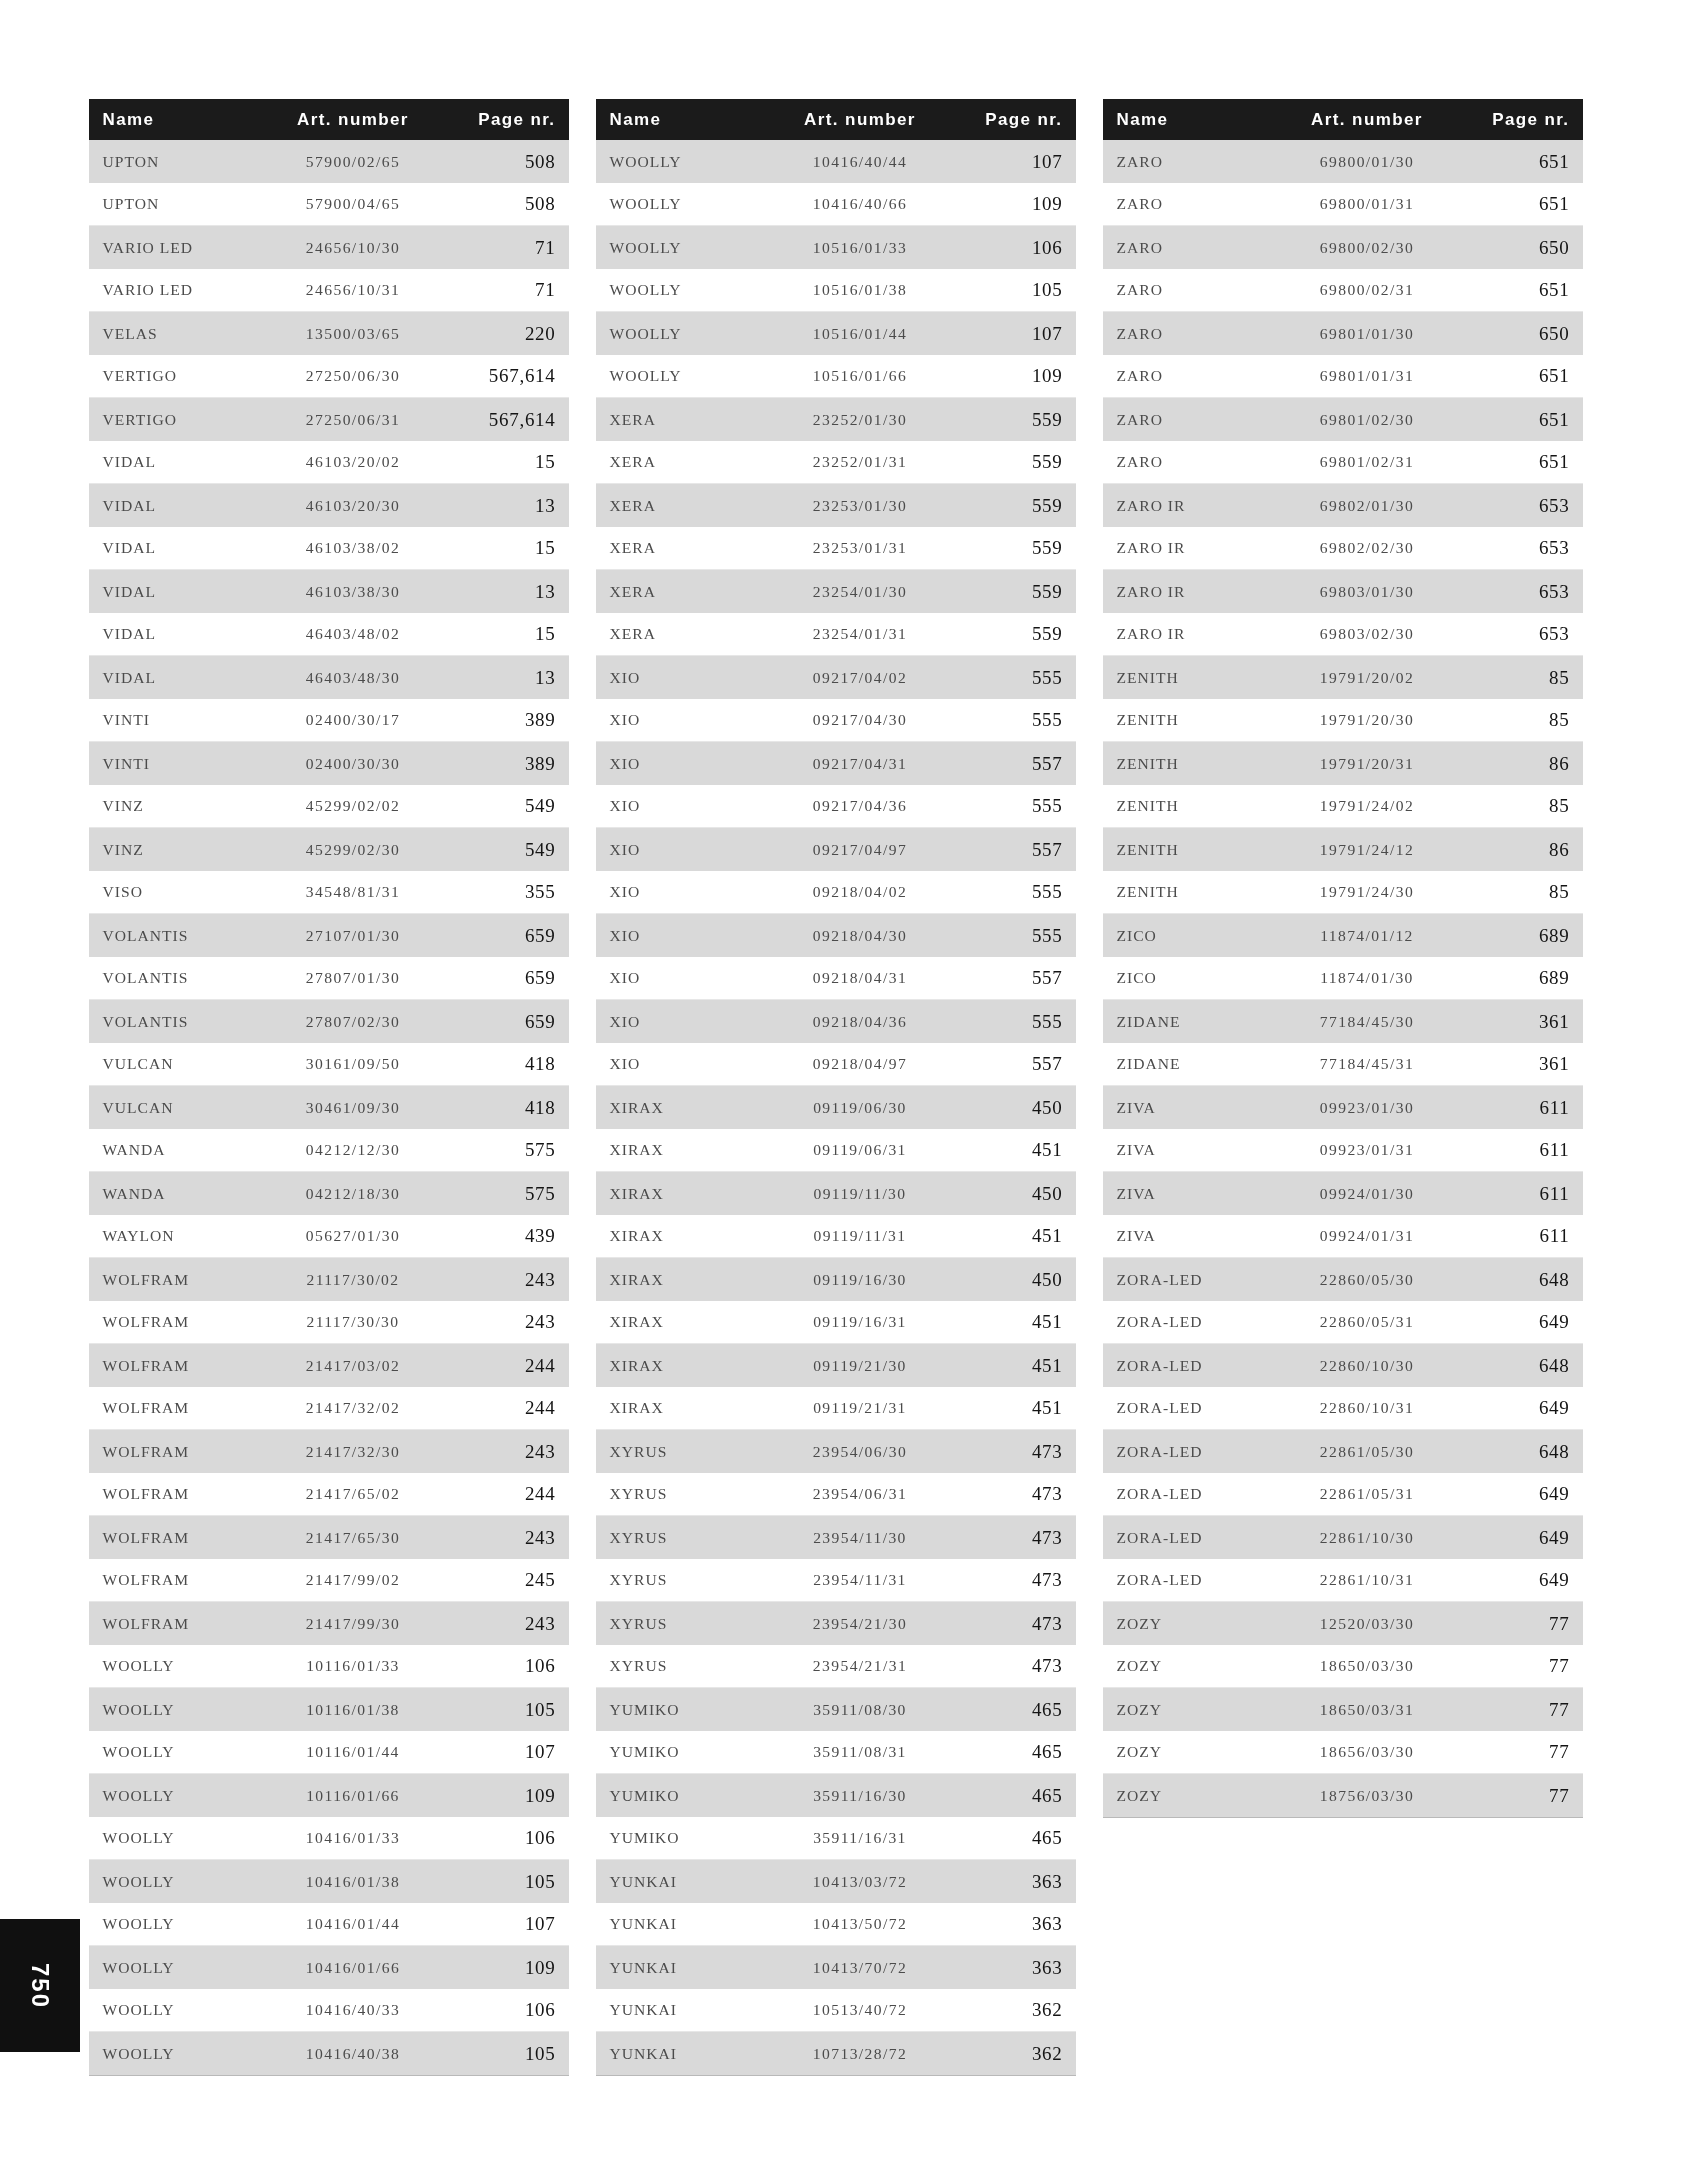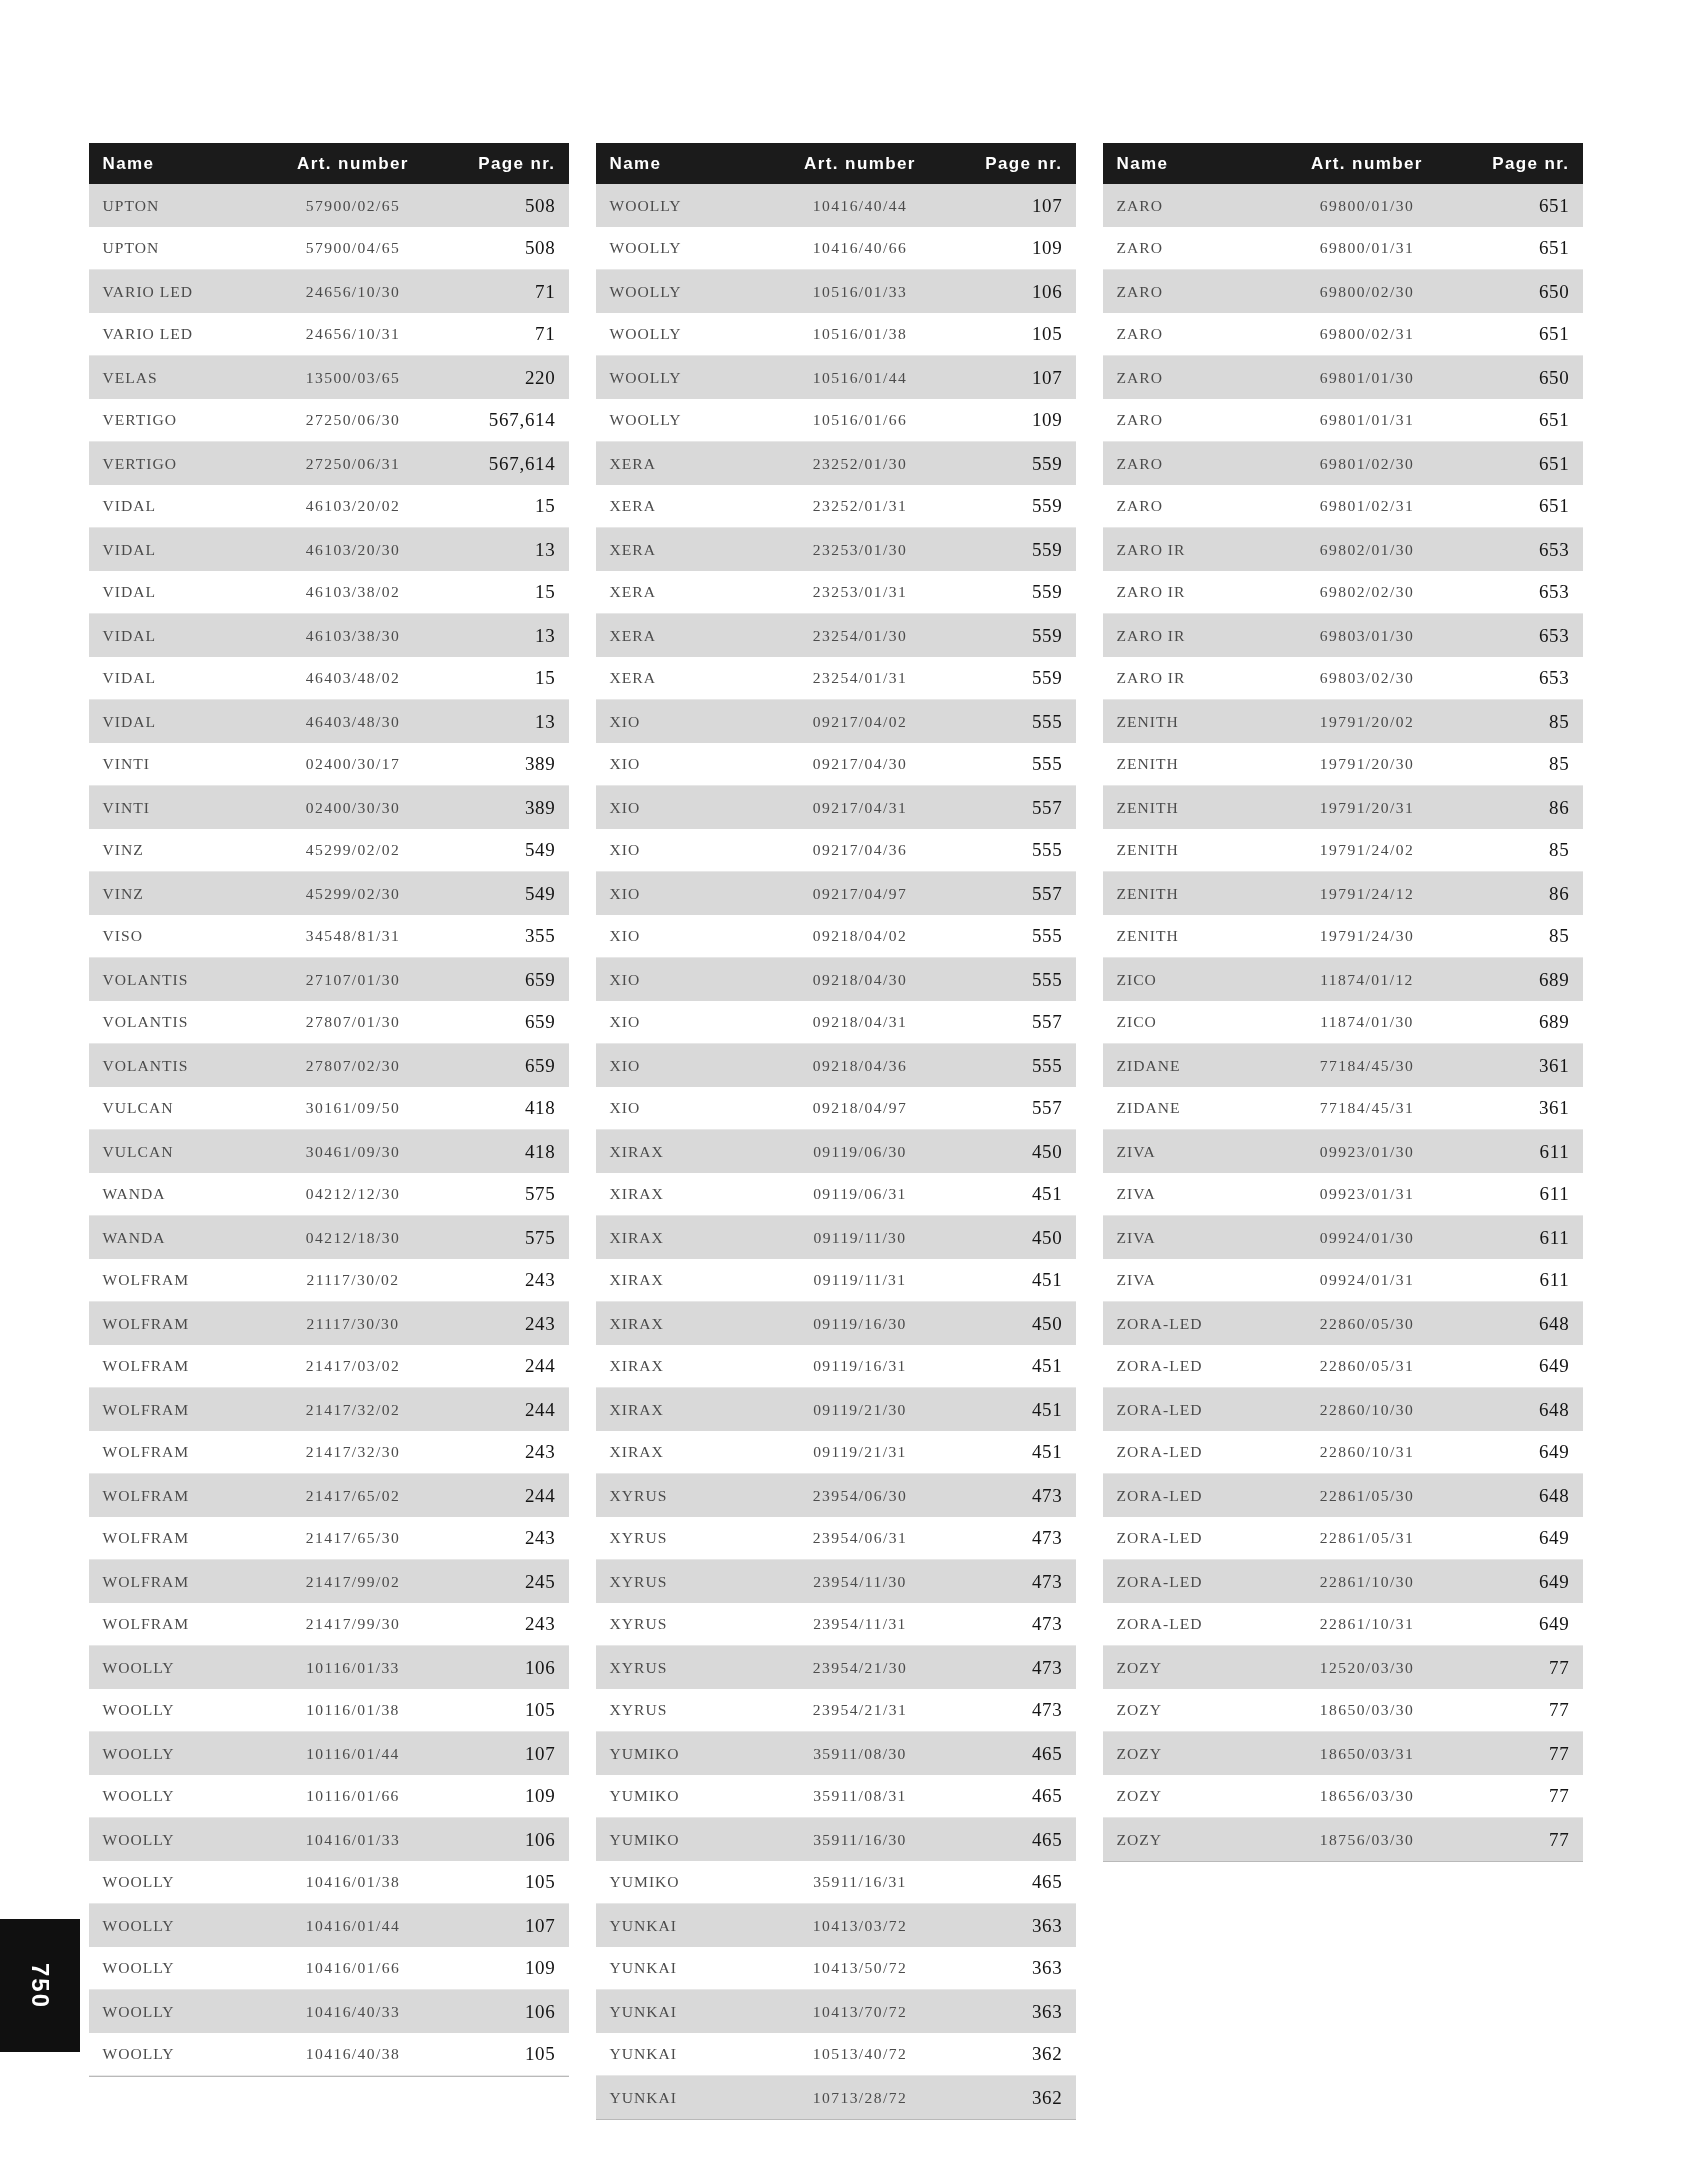--- a/index.html
+++ b/index.html
@@ -16,21 +16,20 @@
   }
   .tables-wrap {
     position: absolute;
     left: 89px;
     top: 99px;
     display: flex;
     gap: 27px;
   }
   .index-table {
     width: 480px;
-    margin-top: 44px;
   }
   .thead {
     display: flex;
     align-items: center;
     height: 41px;
     background: #1b1b1b;
     color: #ffffff;
     font-weight: bold;
     font-size: 17px;
     letter-spacing: 1.4px;
@@ -234,20 +233,25 @@
           <div class="col-name">WANDA</div>
           <div class="col-art">04212/12/30</div>
           <div class="col-page">575</div>
         </div>
         <div class="row">
           <div class="col-name">WANDA</div>
           <div class="col-art">04212/18/30</div>
           <div class="col-page">575</div>
         </div>
         <div class="row">
+          <div class="col-name">WAYLON</div>
+          <div class="col-art">05627/01/30</div>
+          <div class="col-page">439</div>
+        </div>
+        <div class="row">
           <div class="col-name">WOLFRAM</div>
           <div class="col-art">21117/30/02</div>
           <div class="col-page">243</div>
         </div>
         <div class="row">
           <div class="col-name">WOLFRAM</div>
           <div class="col-art">21117/30/30</div>
           <div class="col-page">243</div>
         </div>
         <div class="row">

